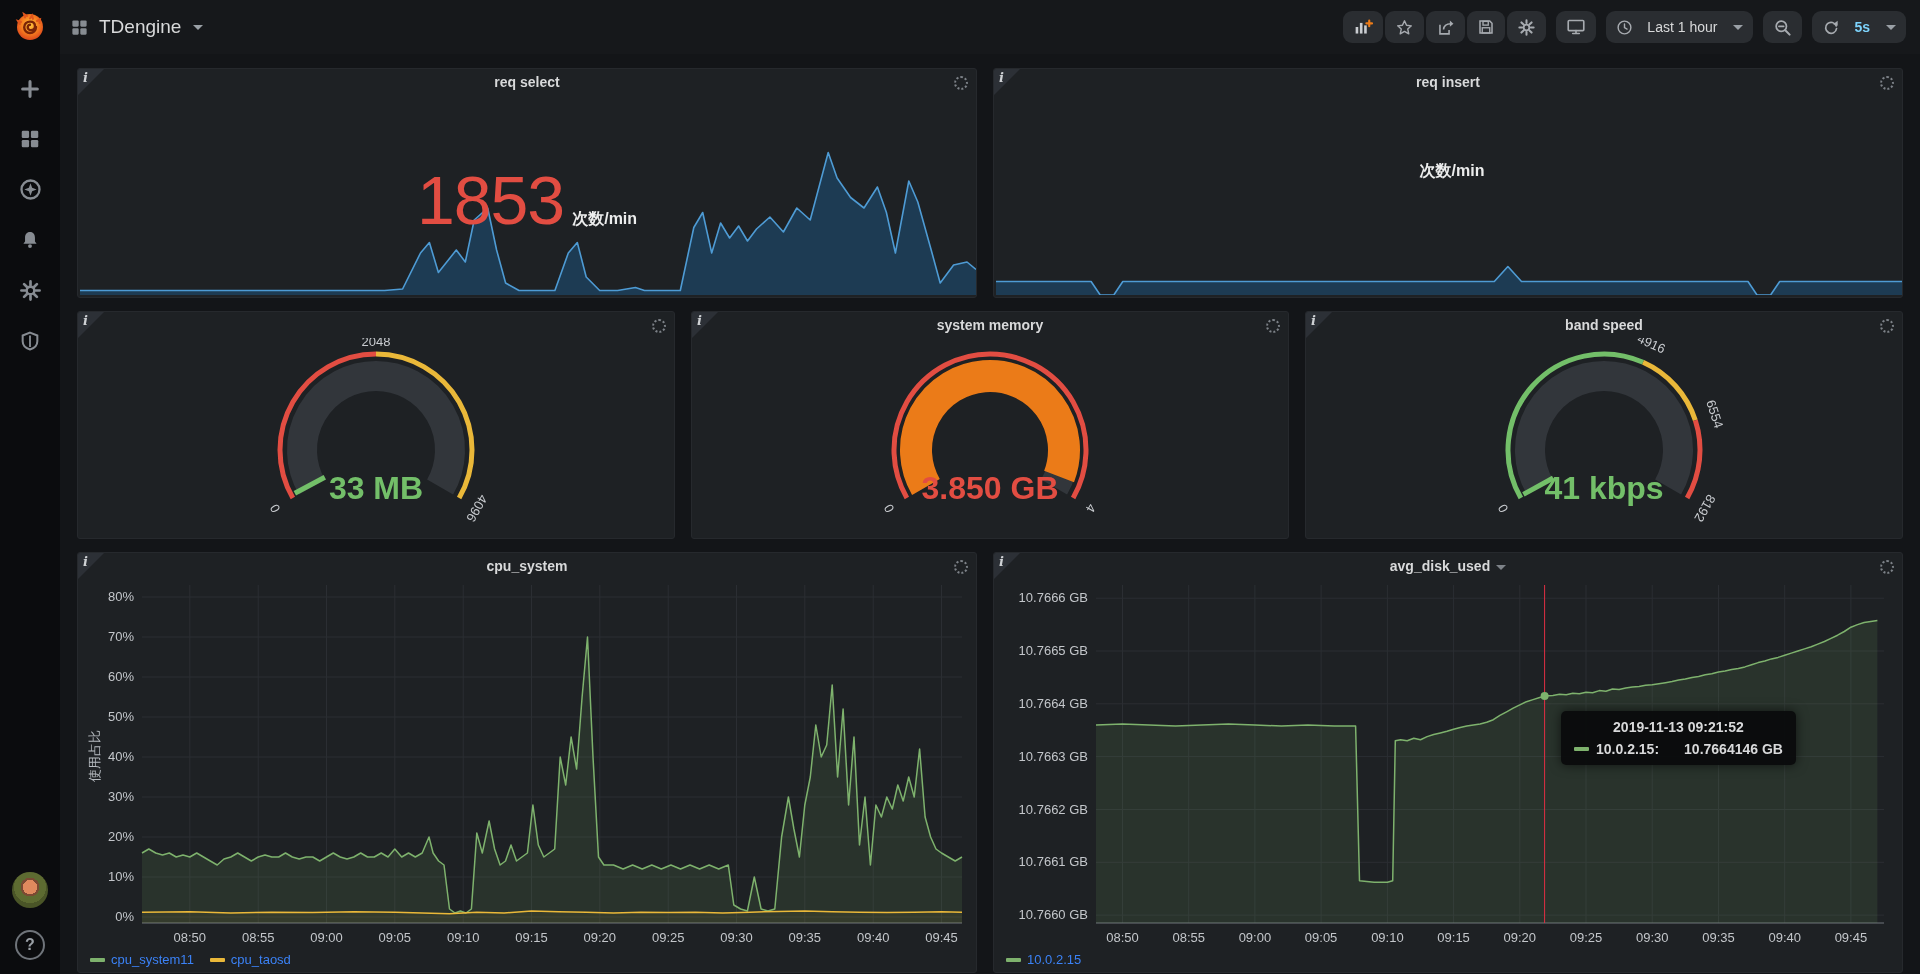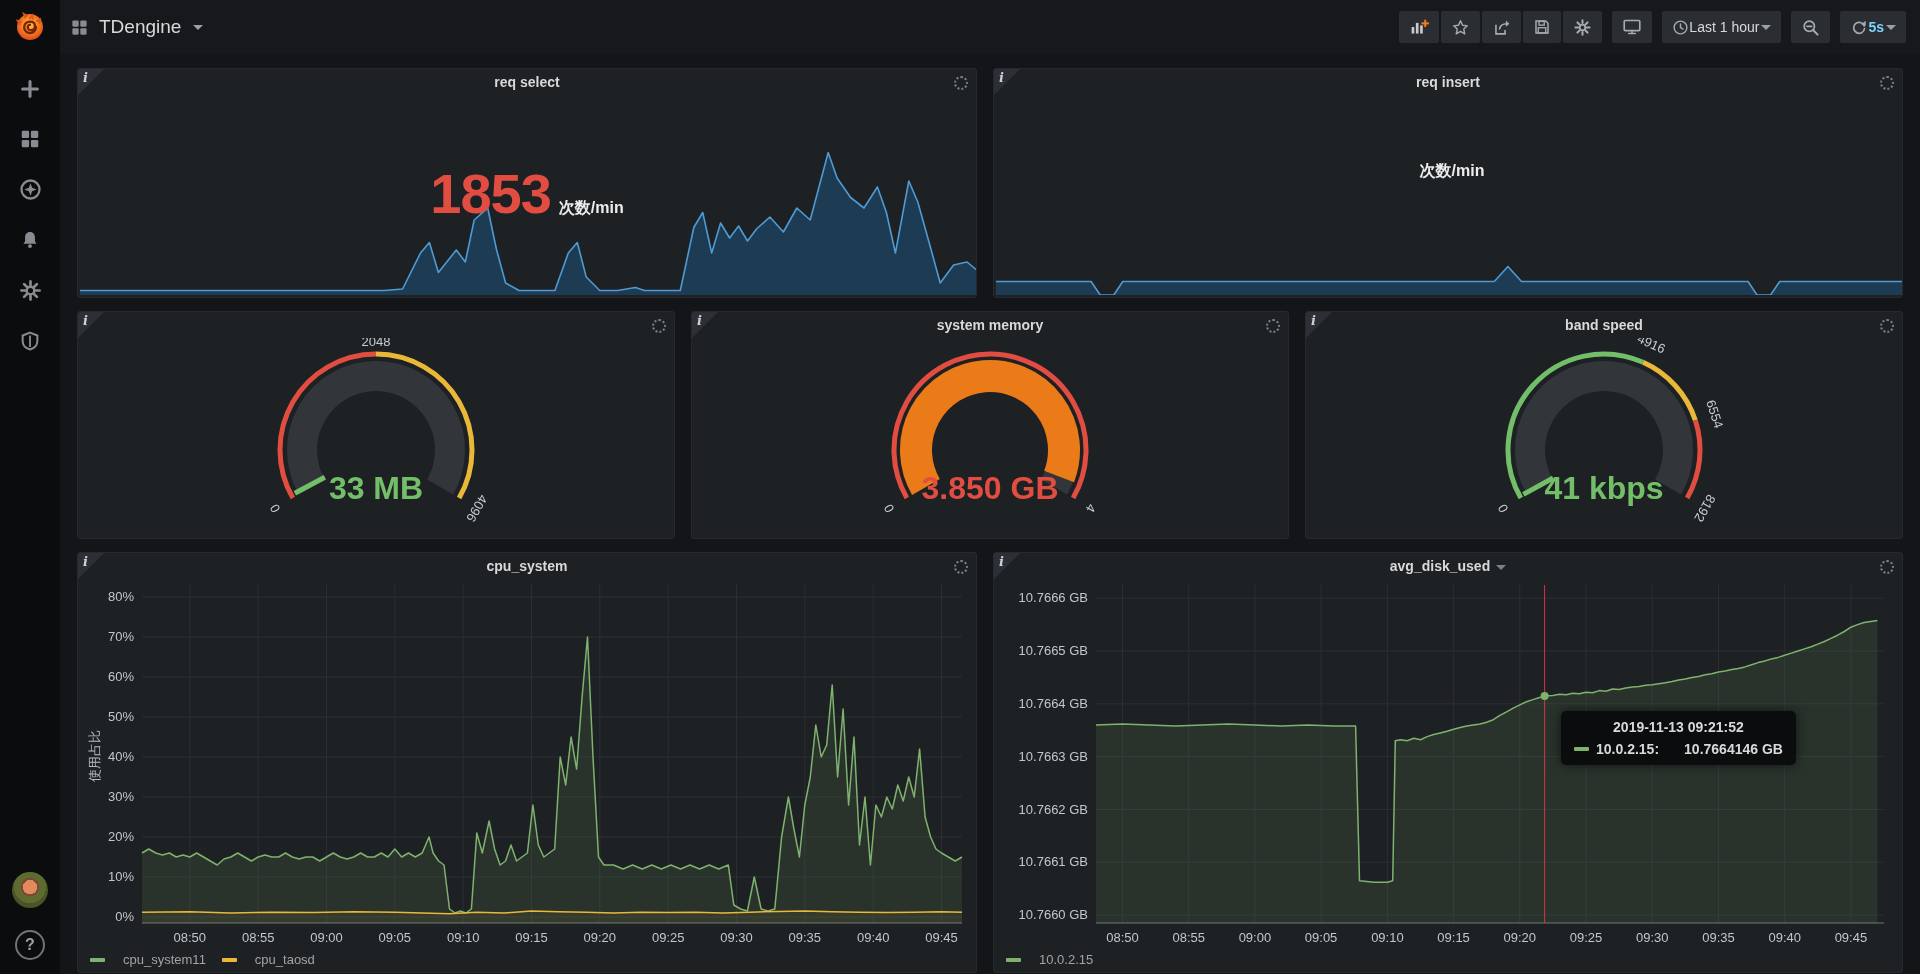--- a/index.html
+++ b/index.html
@@ -20,56 +20,56 @@
               font-size:16px; font-weight:700; cursor:pointer; line-height:1; }
 
   
   .main { flex:1; display:flex; flex-direction:column; }
   .navbar { height:54px; background:#16181b; display:flex; align-items:center; justify-content:space-between; padding:0 14px 0 10px; flex-shrink:0; }
   .dash-title-btn { display:flex; align-items:center; gap:10px; background:none; border:none; color:#d8d9da; cursor:pointer; }
   .dash-title { font-size:19px; }
   .caret { display:inline-block; width:0; height:0; border-left:5px solid transparent; border-right:5px solid transparent; border-top:5px solid #9aa0a6; margin-left:2px; }
   .nav-right { display:flex; align-items:center; gap:10px; }
   .btn-group { display:flex; gap:2px; }
-  .nav-btn { height:32px; min-width:38px; background:#2a2d31; border:none; border-radius:2px; color:#b6babe;
-             display:flex; align-items:center; justify-content:center; gap:0; padding:0 10px; cursor:pointer; font-size:14px; }
+  .nav-btn { height:32px; min-width:38px; background:#2a2d31; border:none; border-radius:9px; color:#b6babe;
+             display:flex; align-items:center; justify-content:center; gap:14px; padding:0 10px; cursor:pointer; font-size:14px; }
   .nav-btn svg { display:block; }
   .time-label { color:#d8d9da; font-size:14px; }
   .refresh-interval { font-weight:700; }
 
   
   .dash { padding:14px 17px; display:flex; flex-direction:column; gap:13px; }
   .row { display:flex; gap:16px; }
   .panel { position:relative; background:#1e2124; border:1px solid #26292d; border-radius:3px; overflow:hidden; }
   .p-w1 { width:900px; } .p-w2 { width:910px; } .p-w3 { width:598px; height:228px; }
   .row1 .panel { height:230px; }
   .row3 .panel { height:421px; }
   .panel-title { position:absolute; top:0; left:0; right:0; height:26px; line-height:26px; text-align:center;
                  font-size:14px; font-weight:700; color:#d8d9da; cursor:pointer; z-index:3; }
   .panel-title .caret { border-top-color:#7d8288; margin-left:6px; vertical-align:middle; }
   .corner-info { position:absolute; top:0; left:0; width:0; height:0; border-top:26px solid #2c3036; border-right:26px solid transparent; z-index:4; cursor:pointer; }
   .corner-info span { position:absolute; top:-25px; left:5px; font:italic 700 13px "DejaVu Serif",serif; color:#cfd2d5; }
   .spinner { position:absolute; top:7px; right:8px; width:14px; height:14px; border:2px dotted #7d8288; border-radius:50%; z-index:4; }
 
   
   .big-row { position:absolute; top:92px; left:0; right:0; display:flex; justify-content:center; align-items:baseline; z-index:2; }
-  .big-num { font-size:56px; font-weight:700; letter-spacing:-1px; }
+  .big-num { font-size:68px; font-weight:400; letter-spacing:-1px; }
   .big-unit { font-size:16px; font-weight:700; color:#eceded; margin-left:8px; }
   .spark { position:absolute; bottom:2px; left:2px; z-index:1; }
 
   
   .gauge { display:block; margin:26px auto 0; }
   .gauge-value { position:absolute; top:158px; left:0; right:0; text-align:center; font-size:32px; font-weight:700; z-index:2; }
 
   
   .chart-wrap { position:absolute; top:26px; left:2px; }
   .ylab { position:absolute; left:8px; top:258px; width:110px; text-align:center; transform-origin:0 0; transform:rotate(-90deg);
           font-size:13px; color:#b6bbc0; z-index:2; }
   .legend { position:absolute; bottom:5px; left:12px; display:flex; gap:16px; z-index:2; }
-  .legend-item { display:flex; align-items:center; gap:18px; font-size:13px; color:#a3a3a3; cursor:pointer; }
+  .legend-item { display:flex; align-items:center; gap:6px; font-size:13px; color:#3b82f6; cursor:pointer; }
   .dash-swatch { width:15px; height:4px; border-radius:1px; background:#7eb26d; }
   .tooltip { position:absolute; top:158px; left:580px; background:rgba(9,10,11,0.93); border-radius:5px; padding:8px 13px;
              z-index:6; font-size:14px; color:#d8d9da; box-shadow:0 0 12px rgba(0,0,0,0.6); white-space:nowrap; }
   .tt-title { text-align:center; font-weight:700; margin-bottom:6px; }
   .tt-row { display:flex; align-items:center; gap:7px; font-weight:700; }
   .tt-val { margin-left:18px; }
 </style>
 </head>
 <body>
 

